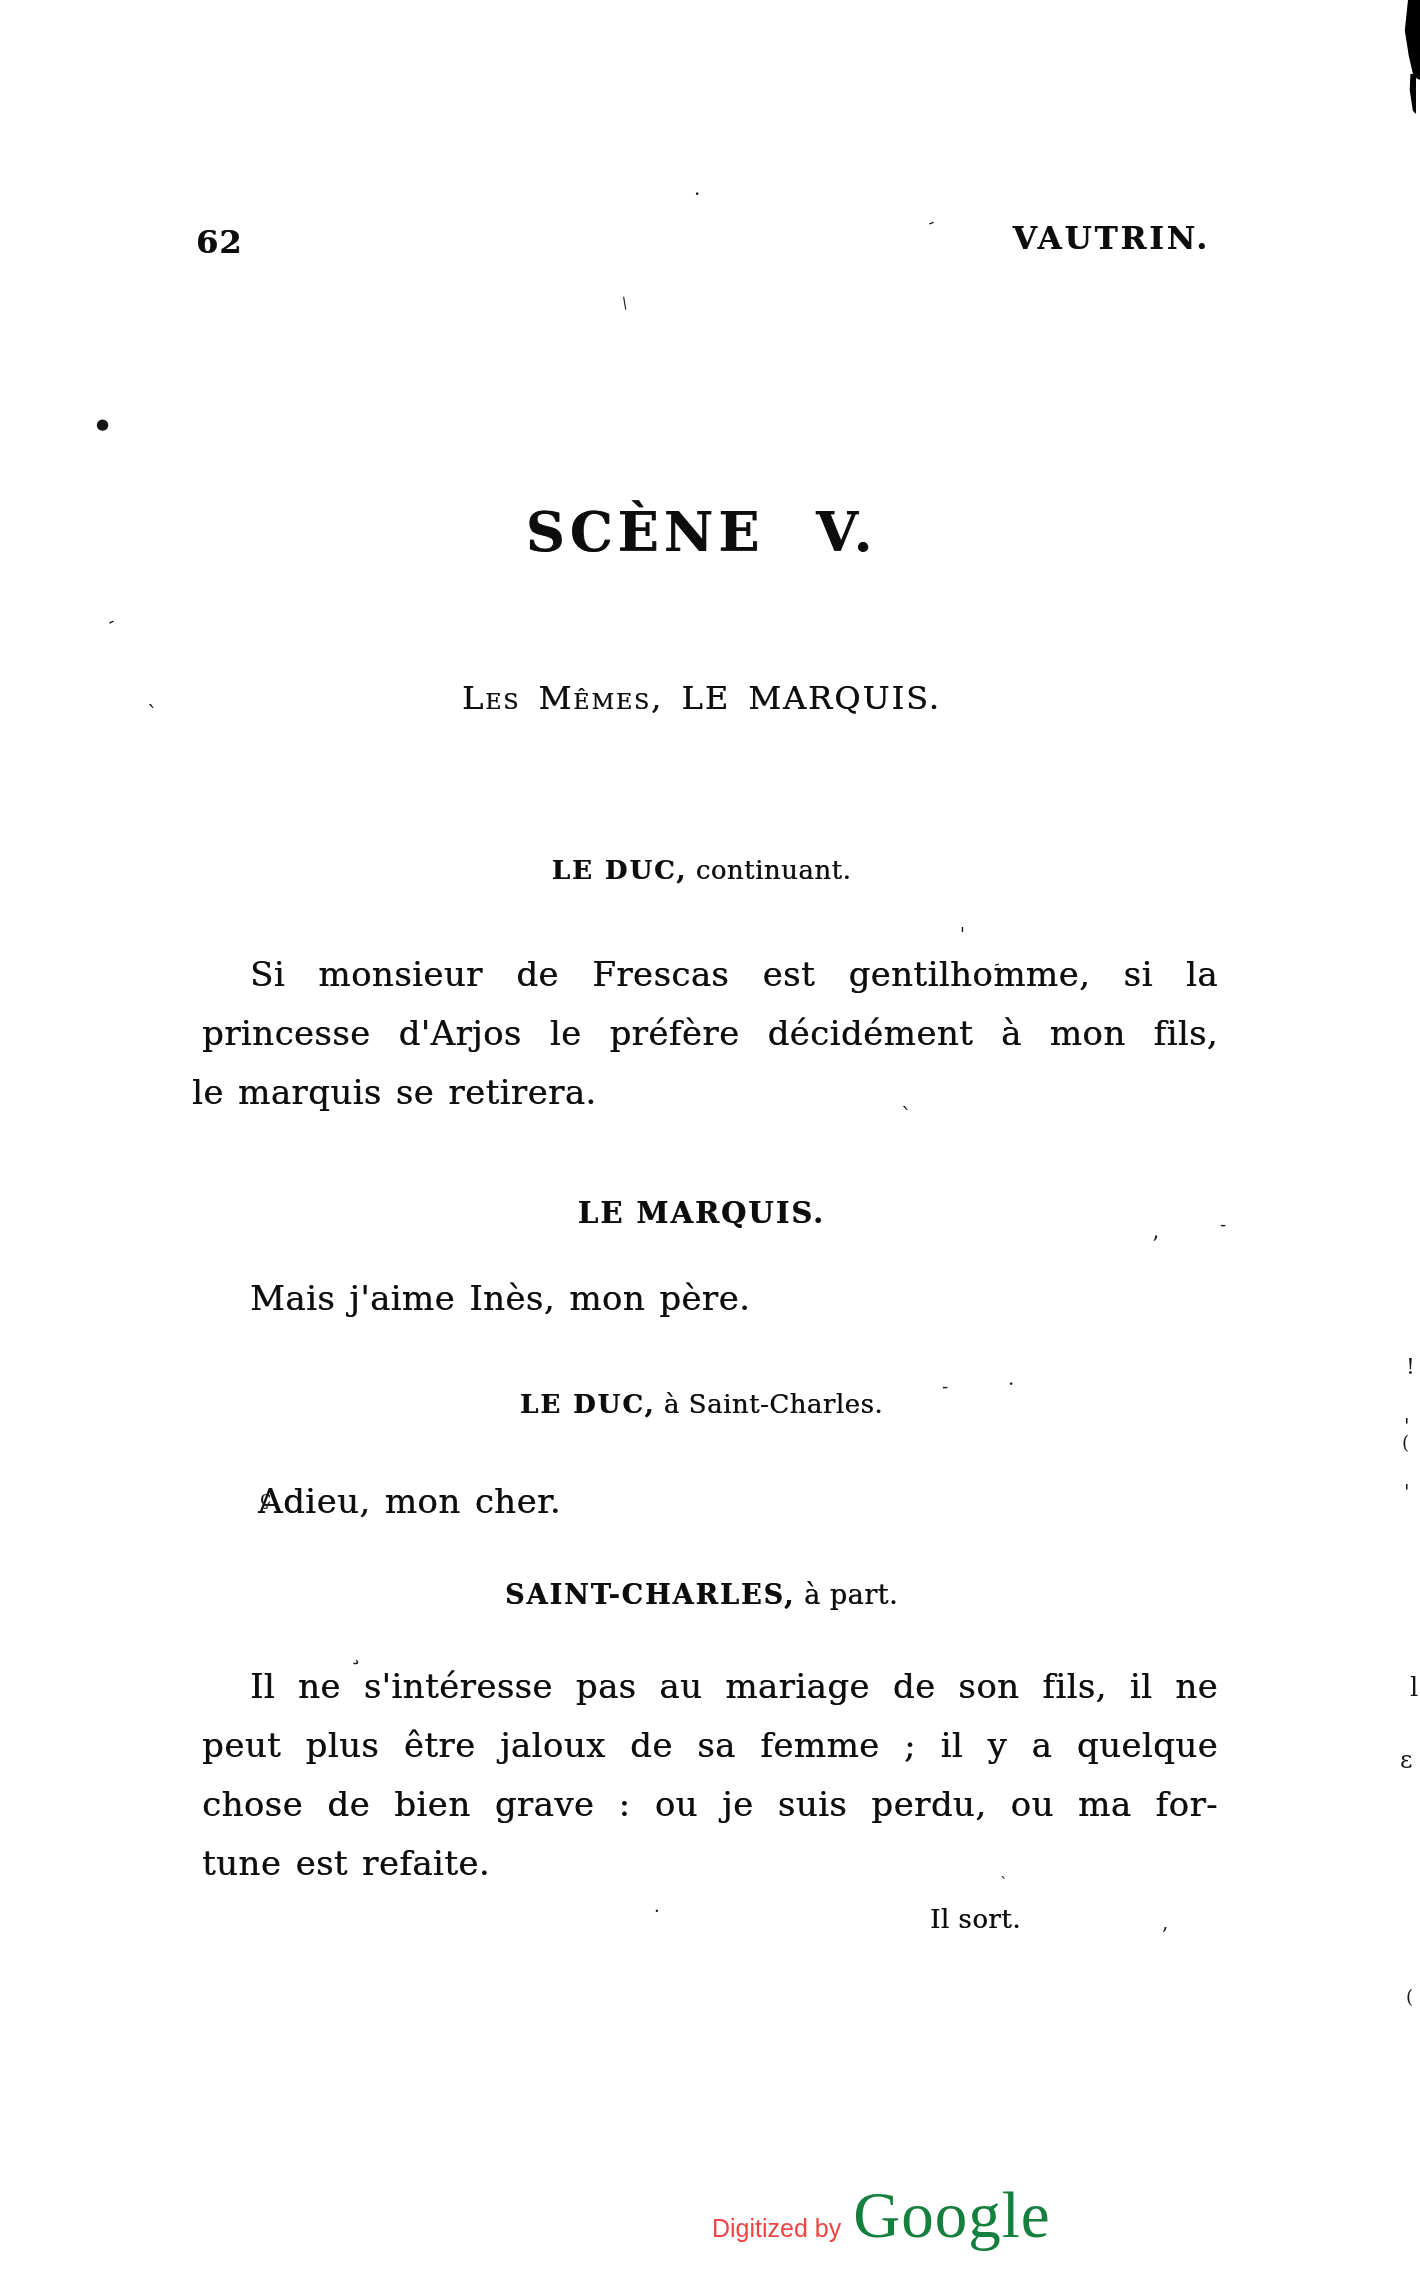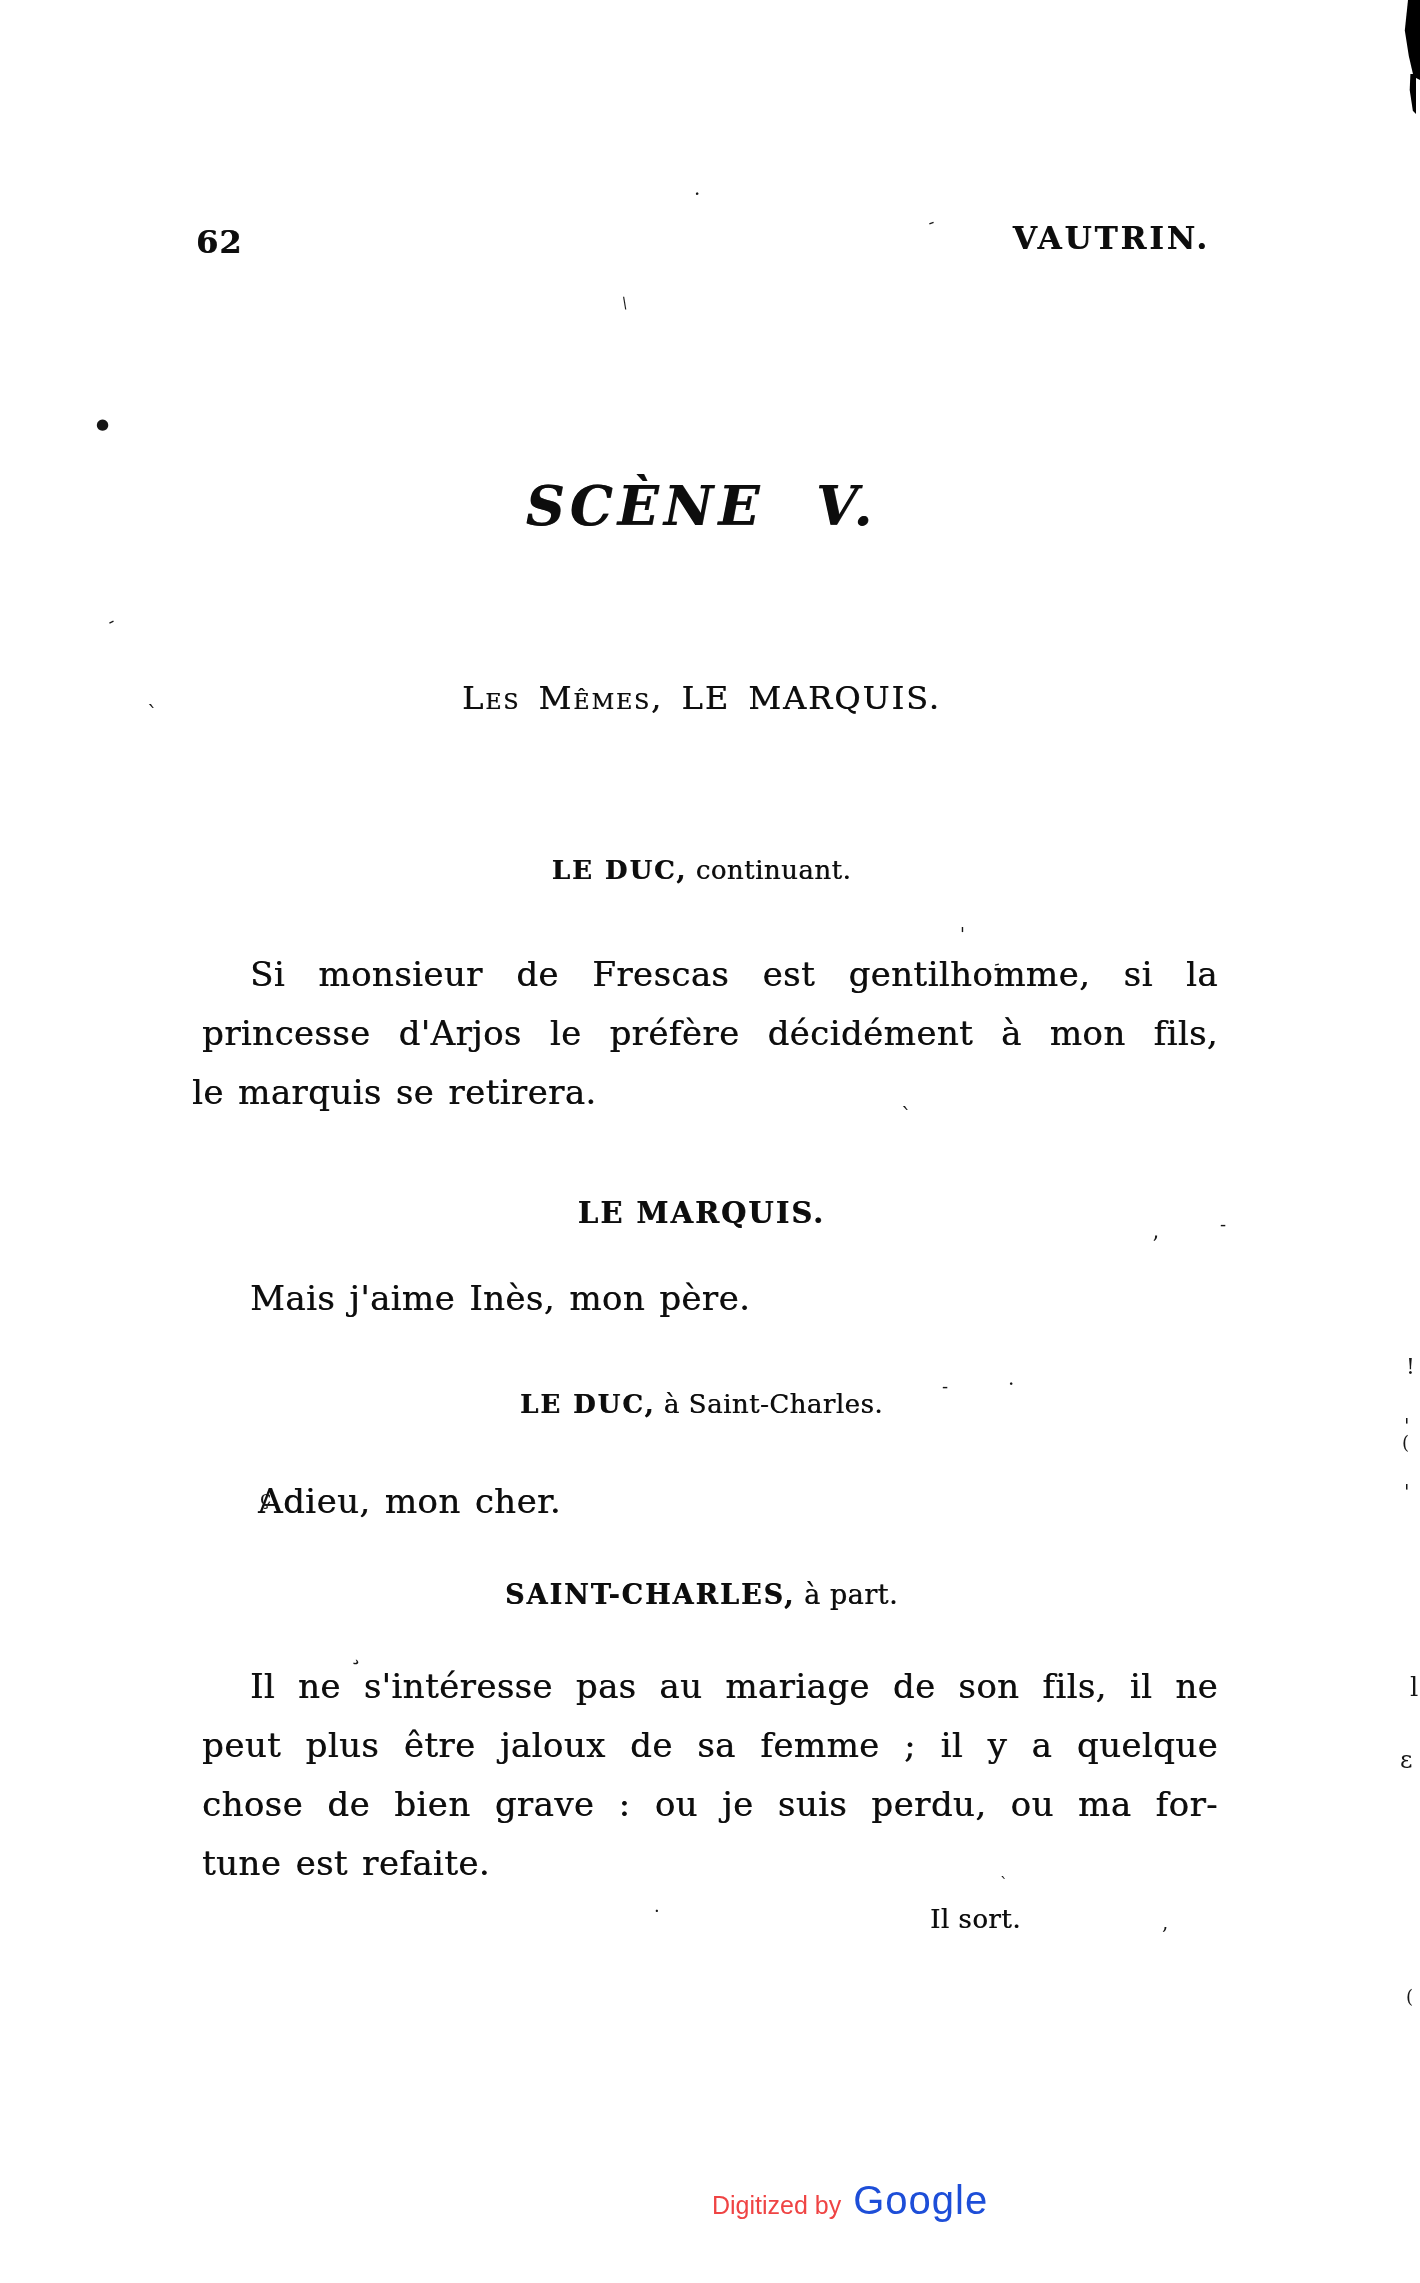--- a/index.html
+++ b/index.html
@@ -30,31 +30,31 @@
   .speaker-big{font-size:29px;}
   .exitline{font-size:26px;letter-spacing:0.5px;}
   .speck{position:absolute;color:#161616;line-height:1;font-family:"DejaVu Serif",serif;}
   .corner-blob{position:absolute;background:#000;}
   #blob1{left:1404px;top:0;width:16px;height:80px;
          clip-path:polygon(25% 0,100% 0,100% 100%,60% 96%,30% 70%,5% 38%);}
   #blob2{left:1409px;top:74px;width:7px;height:40px;
          clip-path:polygon(20% 0,100% 0,100% 100%,55% 92%,10% 40%);}
   .wm{position:absolute;left:712px;top:2178px;display:flex;align-items:baseline;gap:12px;}
   .wm-prefix{font-family:"Liberation Sans","DejaVu Sans",sans-serif;font-size:25px;color:#ef4444;}
-  .wm-logo{font-family:Liberation Sans, sans-serif;font-size:40px;color:#1d4ed8;letter-spacing:1px;}
+  .wm-logo{font-family:Liberation Serif, serif;font-size:65px;color:#15803d;letter-spacing:1px;}
 </style>
 </head>
 <body>
 
 <div class="page">
 
   <div class="abs pgnum ink" style="left:196px;top:226px;">62</div>
   <div class="cline running ink" style="top:222px;text-align:right;">VAUTRIN.</div>
 
-  <div class="cline scene ink" style="top:478px;font-style:italic;">SCÈNE V.</div>
+  <div class="cline scene ink" style="top:504px;">SCÈNE V.</div>
 
   <div class="cline cast ink" style="top:682px;">
     <span class="sc">Les Mêmes,</span>
     <span> </span>
     <span>LE MARQUIS.</span>
   </div>
 
   <div class="cline speaker-line ink" style="top:856px;">
     <span class="caps">LE DUC,</span>
     <span> </span>

